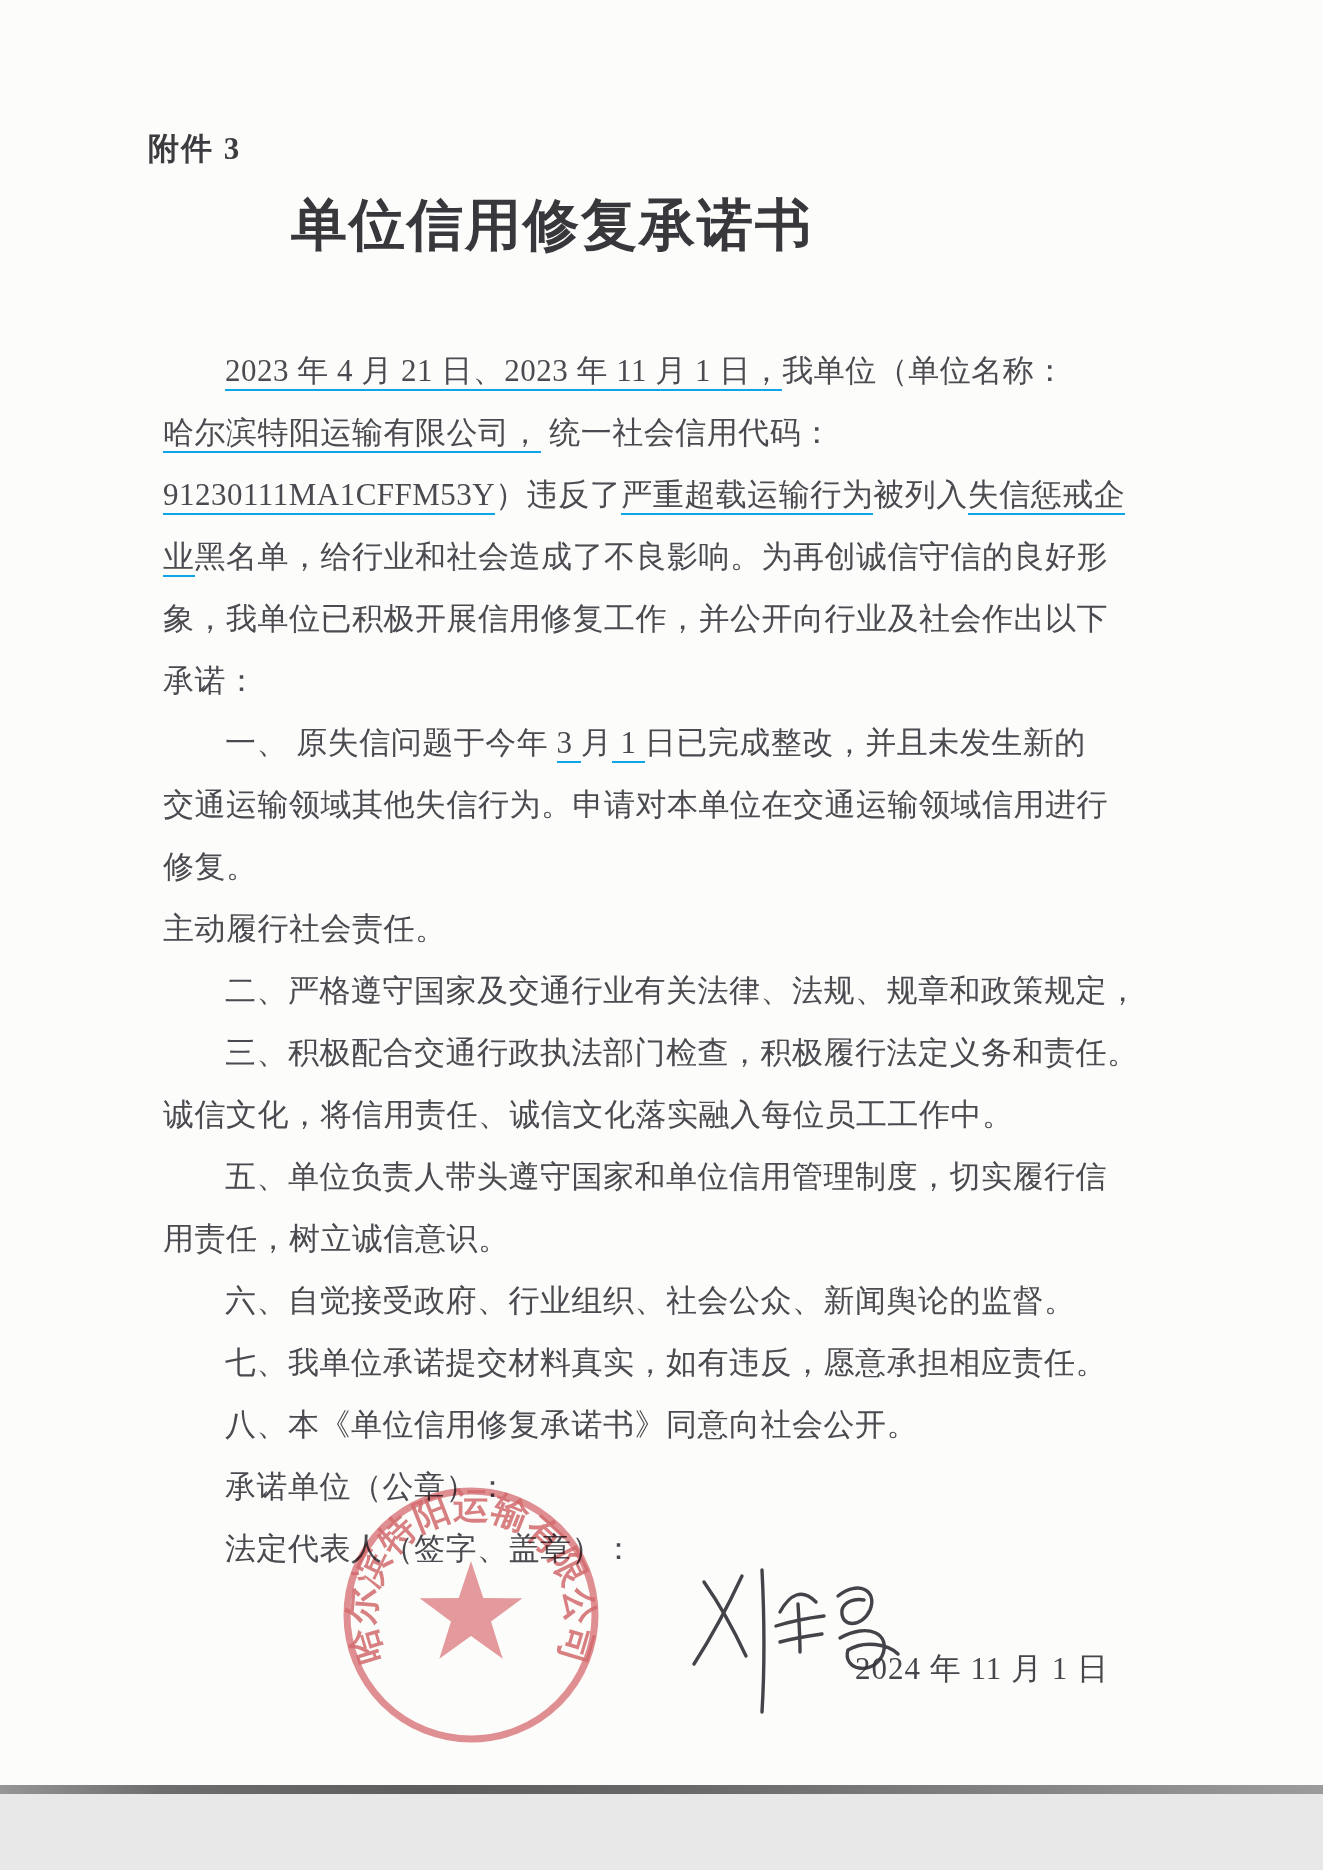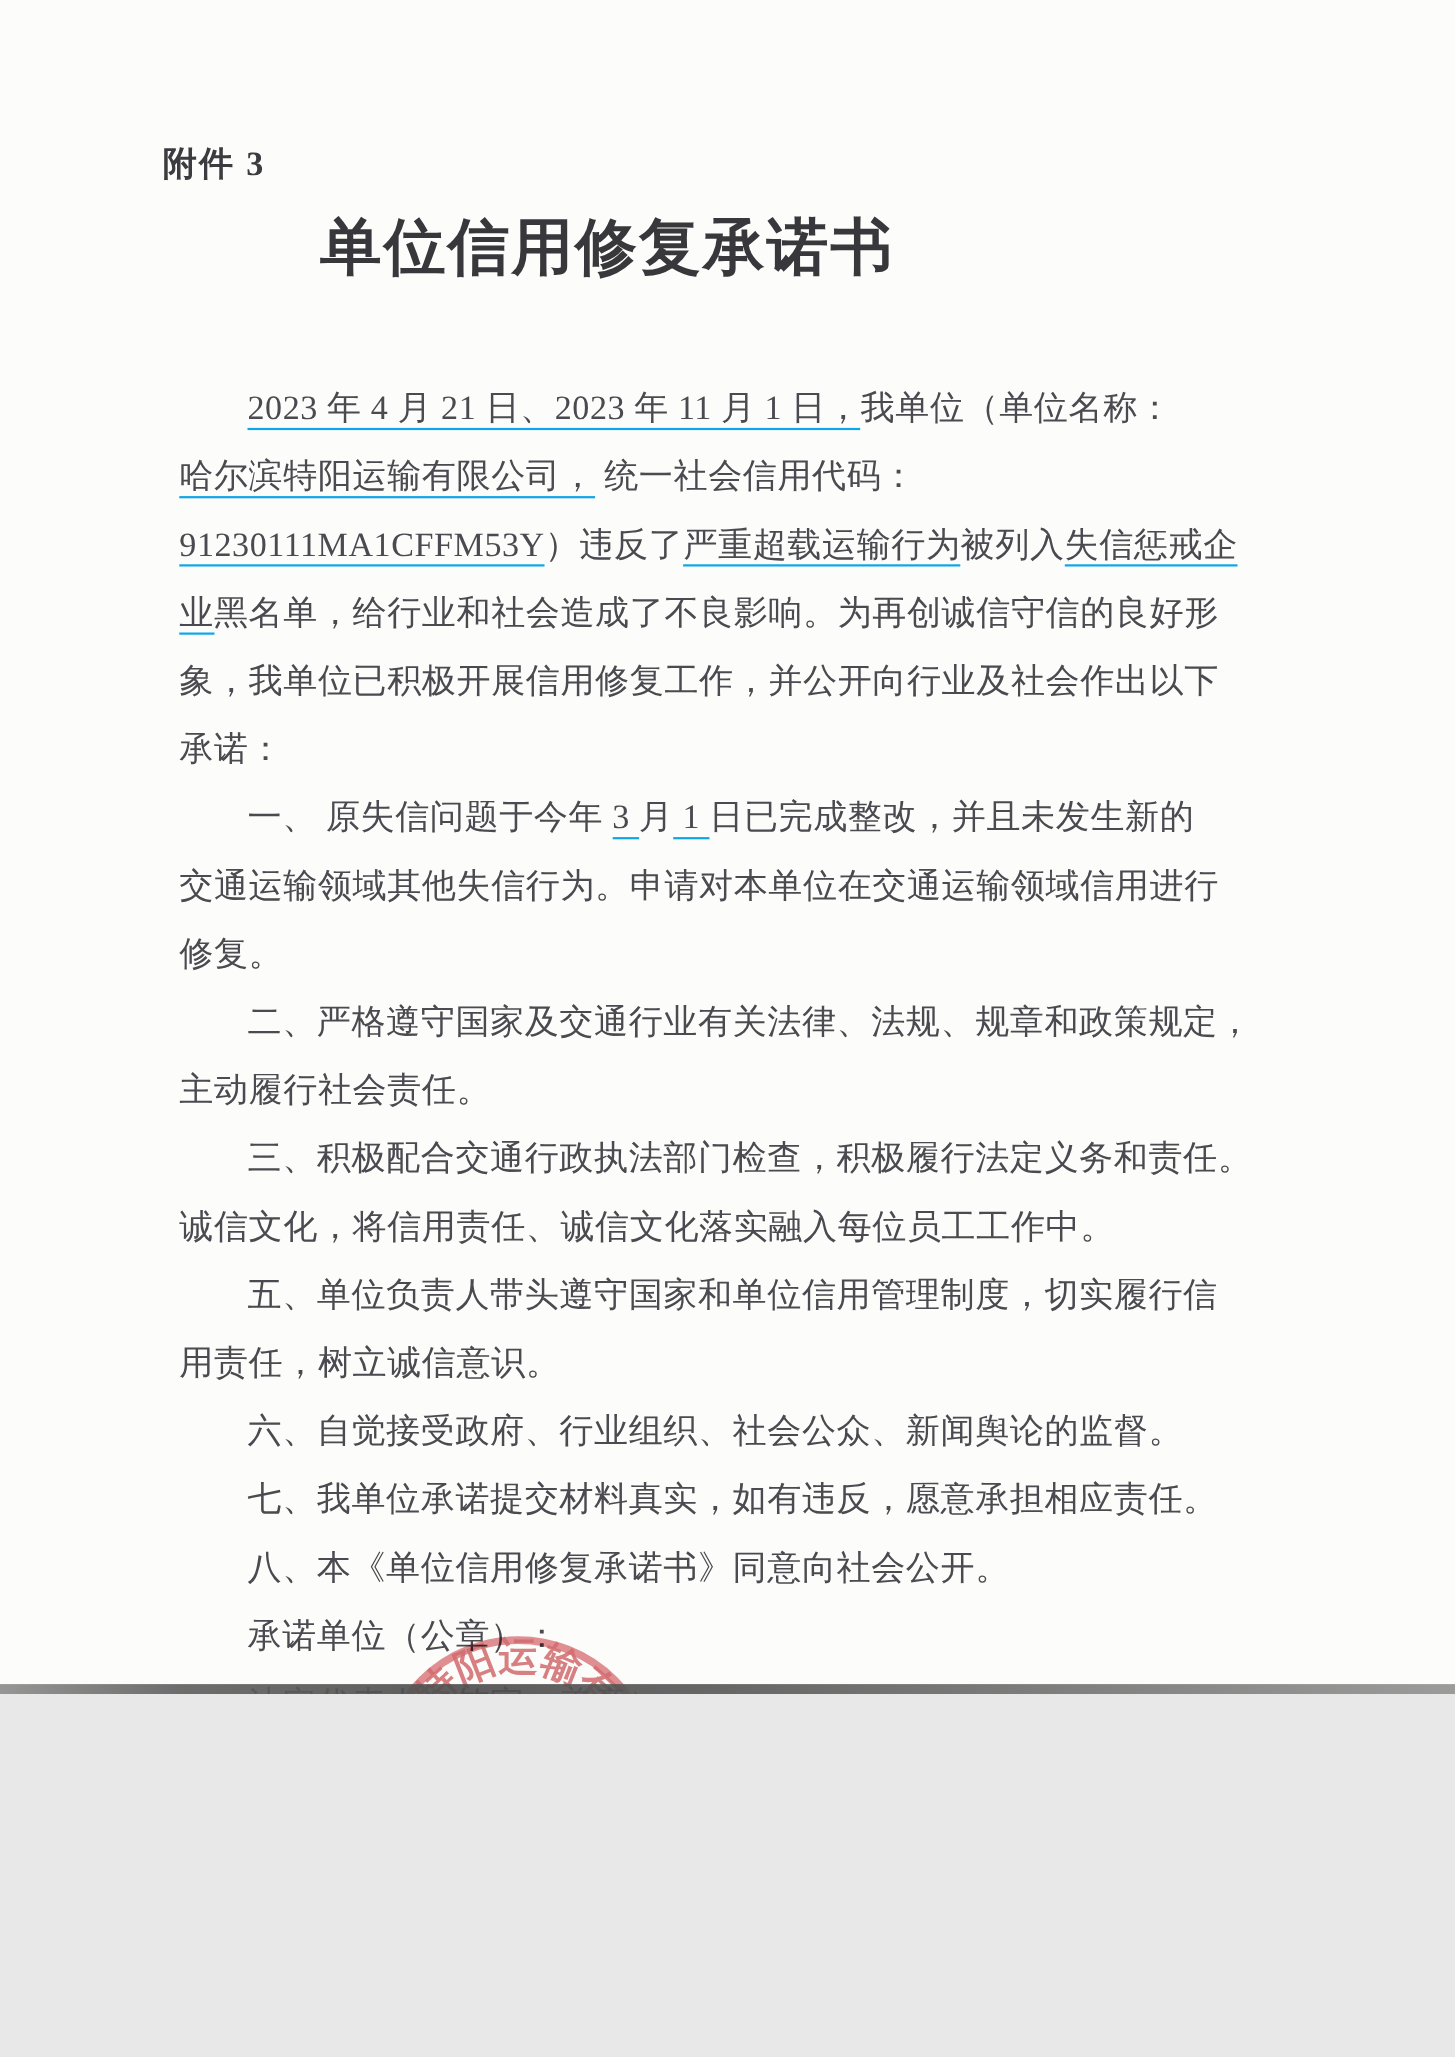--- a/index.html
+++ b/index.html
@@ -1,18 +1,18 @@
 <!DOCTYPE html>
 <html><head>
 <meta charset="utf-8">
 <style>
   html,body { margin:0; padding:0; background:#e8e8e8; }
   .page {
     position:relative;
-    width:1323px; height:1540px;
+    width:1323px; height:1794px;
     margin:0 auto;
     background:#fcfcfa;
     overflow:hidden;
     font-family:"Liberation Serif","DejaVu Serif",serif;
     color:#4a4a50;
   }
   .attachment-label {
     position:absolute; left:148px; top:128px;
     font-size:31px; font-weight:700; color:#3c3c40;
     letter-spacing:2px;
@@ -66,22 +66,22 @@
   <div class="body-lines" id="body-lines">
       <div class="line indent"><span class="seg-u"> 2023 年 4 月 21 日、2023 年 11 月 1 日，</span><span>我单位（单位名称：</span></div>
       <div class="line"><span class="seg-u">哈尔滨特阳运输有限公司，</span><span> 统一社会信用代码：</span></div>
       <div class="line"><span class="seg-u">91230111MA1CFFM53Y</span><span>）违反了</span><span class="seg-u">严重超载运输行为</span><span>被列入</span><span class="seg-u">失信惩戒企</span></div>
       <div class="line"><span class="seg-u">业</span><span>黑名单，给行业和社会造成了不良影响。为再创诚信守信的良好形</span></div>
       <div class="line"><span>象，我单位已积极开展信用修复工作，并公开向行业及社会作出以下</span></div>
       <div class="line"><span>承诺：</span></div>
       <div class="line indent"><span>一、 原失信问题于今年 </span><span class="seg-u">3 </span><span>月</span><span class="seg-u"> 1 </span><span> 日已完成整改，并且未发生新的</span></div>
       <div class="line"><span>交通运输领域其他失信行为。申请对本单位在交通运输领域信用进行</span></div>
       <div class="line"><span>修复。</span></div>
+      <div class="line"><span>主动履行社会责任。</span></div>
       <div class="line indent"><span>二、严格遵守国家及交通行业有关法律、法规、规章和政策规定，</span></div>
-      <div class="line"><span>主动履行社会责任。</span></div>
       <div class="line indent"><span>三、积极配合交通行政执法部门检查，积极履行法定义务和责任。</span></div>
       <div class="line"><span>诚信文化，将信用责任、诚信文化落实融入每位员工工作中。</span></div>
       <div class="line indent"><span>五、单位负责人带头遵守国家和单位信用管理制度，切实履行信</span></div>
       <div class="line"><span>用责任，树立诚信意识。</span></div>
       <div class="line indent"><span>六、自觉接受政府、行业组织、社会公众、新闻舆论的监督。</span></div>
       <div class="line indent"><span>七、我单位承诺提交材料真实，如有违反，愿意承担相应责任。</span></div>
       <div class="line indent"><span>八、本《单位信用修复承诺书》同意向社会公开。</span></div>
       <div class="line indent"><span>承诺单位（公章）：</span></div>
       <div class="line indent"><span>法定代表人（签字、盖章）：</span></div>
     </div>

